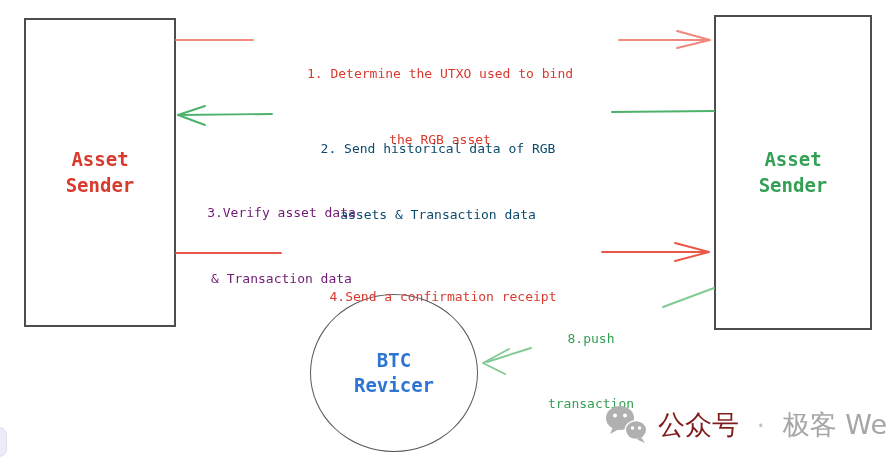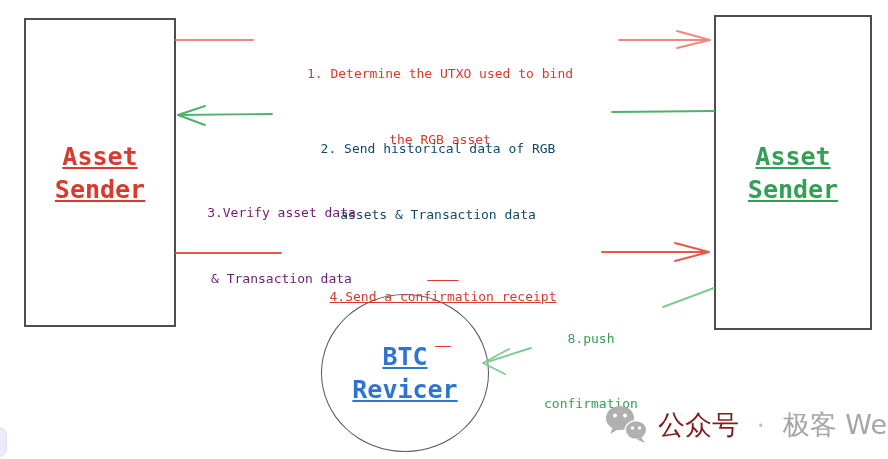--- a/index.html
+++ b/index.html
@@ -16,45 +16,45 @@
     position: absolute;
     border: 2px solid #4d4d4d;
     background: #ffffff;
     display: flex;
     align-items: center;
     justify-content: center;
     text-align: center;
   }
   .box-left  { left: 24px;  top: 18px; width: 152px; height: 309px; }
   .box-right { left: 714px; top: 15px; width: 158px; height: 315px; }
-  .node-label { font-size: 25px; font-weight: 600; line-height: 1.32; text-decoration: underline; }
+  .node-label { font-size: 19px; font-weight: 600; line-height: 1.32; }
   .circle-node {
     position: absolute;
-    left: 321px; top: 294px;
+    left: 310px; top: 294px;
     width: 168px; height: 158px;
     border: 1.6px solid #585858;
     border-radius: 50%;
     background: #ffffff;
     display: flex;
     align-items: center;
     justify-content: center;
     text-align: center;
   }
   .step-label {
     position: absolute;
     font-size: 13px;
     font-weight: 500;
     line-height: 22px;
     text-align: center;
     white-space: pre;
   }
   .step-1 { left: 240px; top: 19px;  width: 400px; }
   .step-2 { left: 238px; top: 94px;  width: 400px; }
   .step-3 { left: 178px; top: 158px; width: 207px; }
-  .step-4 { left: 243px; top: 242px; width: 400px; text-decoration: underline; }
+  .step-4 { left: 243px; top: 242px; width: 400px; }
   .step-5 { left: 520px; top: 285px; width: 142px; line-height: 21.5px; }
   .arrow-layer {
     position: absolute;
     left: 0; top: 0;
     width: 888px; height: 459px;
     pointer-events: none;
   }
   .arrow-layer line, .arrow-layer polyline {
     fill: none;
     stroke-width: 1.9;
@@ -144,21 +144,21 @@
     <div>3.Verify asset data</div>
     <div>&amp; Transaction data</div>
   </div>
 
   <div class="step-label step-4" style="color: rgb(217, 58, 46);">
     <div>4.Send a confirmation receipt</div>
   </div>
 
   <div class="step-label step-5" style="color: rgb(52, 160, 85);">
     <div>8.push</div>
-    <div>confirmation</div>
+    <div>transaction</div>
     <div>commitment</div>
     
   </div>
 
   <div class="watermark">
     <svg width="44" height="42" viewBox="0 0 44 42">
       <g fill="#b0b0b0">
         <ellipse cx="15" cy="14" rx="14" ry="12"></ellipse>
         <path d="M8 23 L5 30 L14 25 Z"></path>
       </g>

